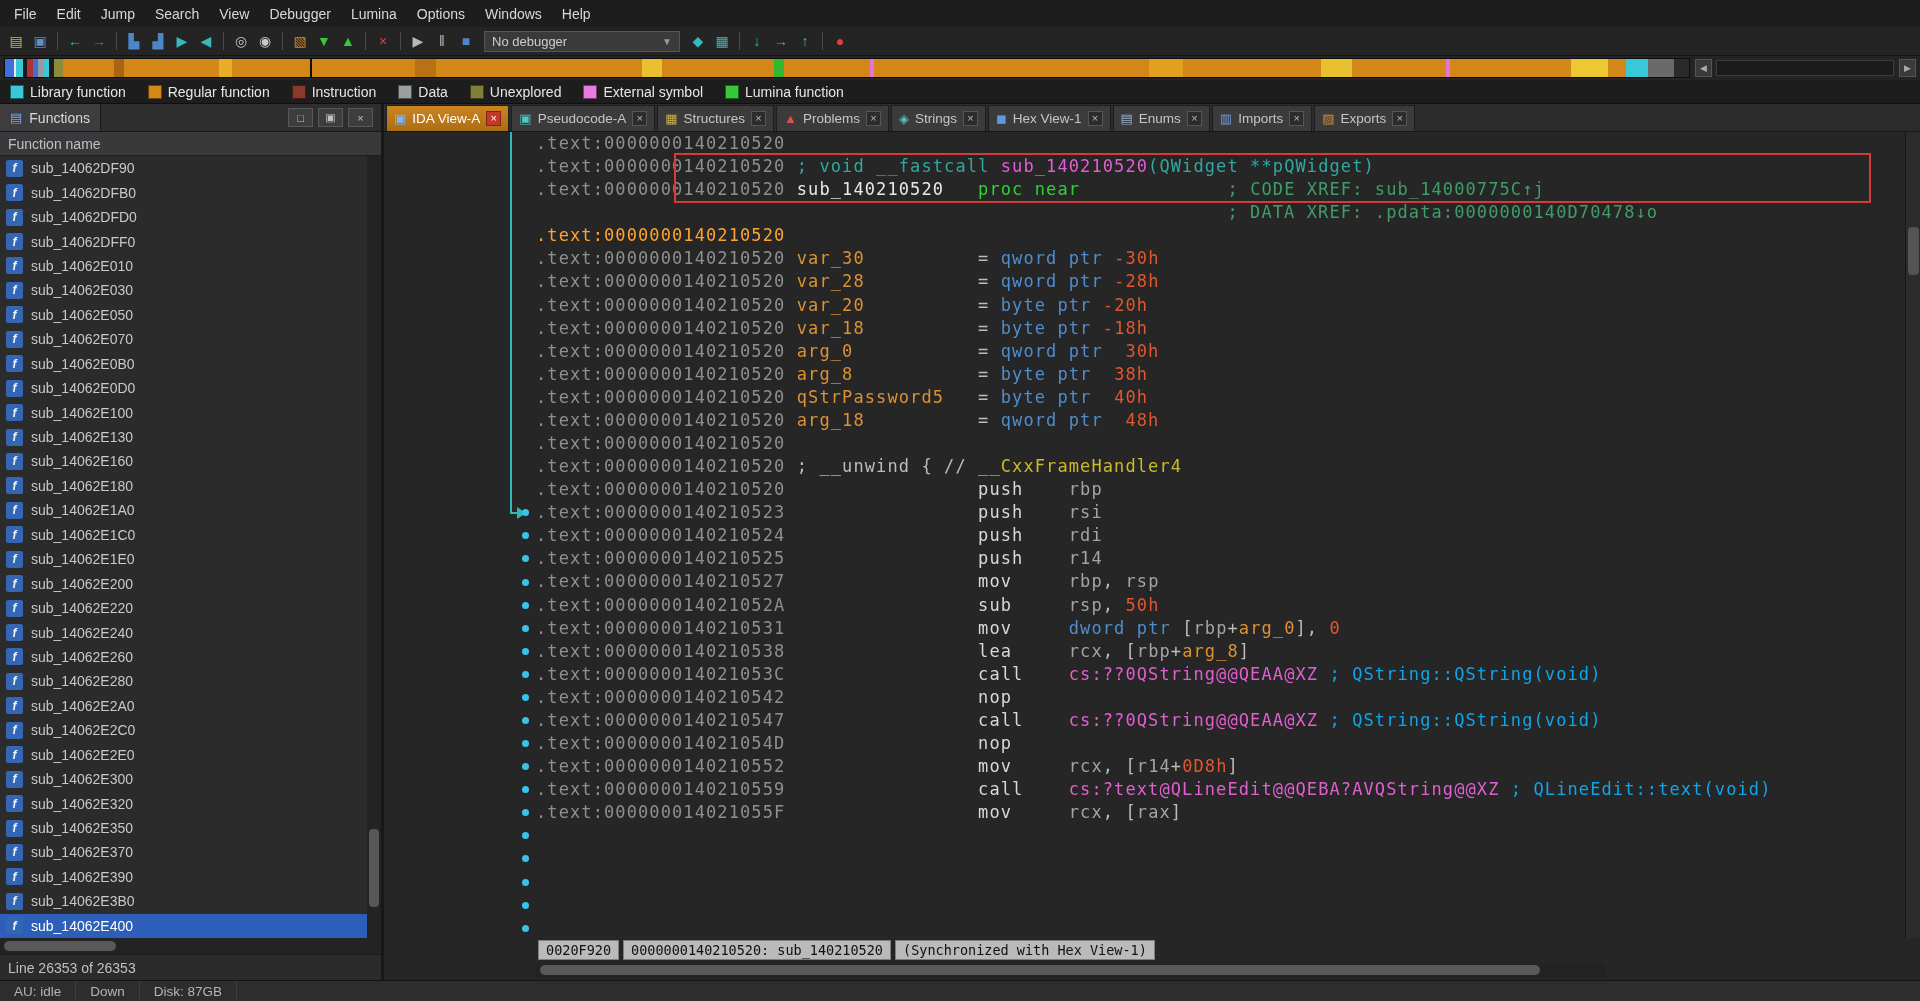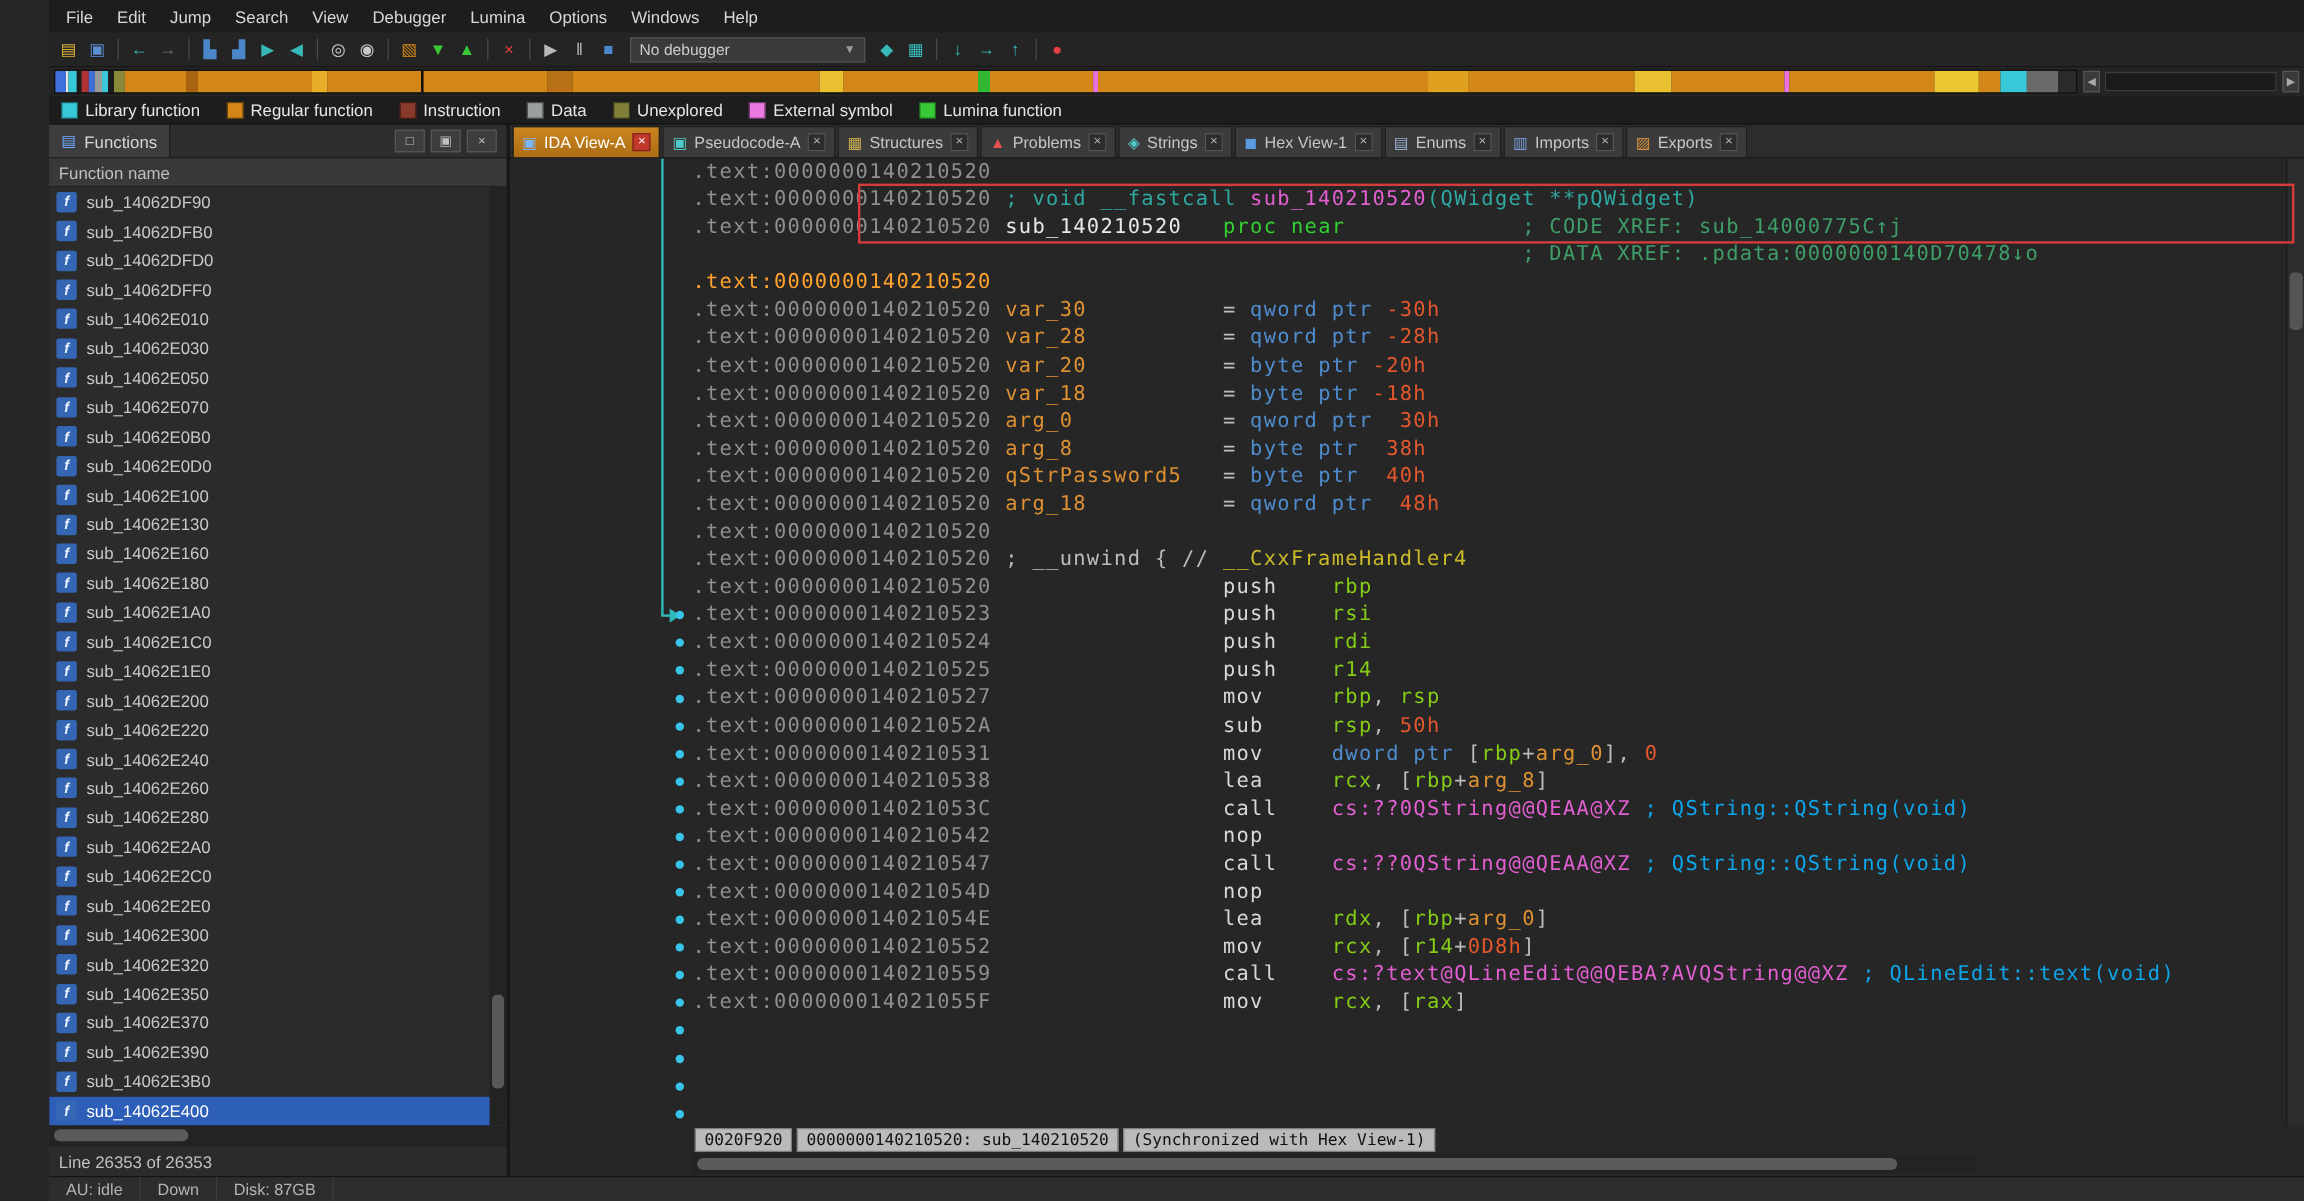--- a/index.html
+++ b/index.html
@@ -1,18 +1,18 @@
 <!DOCTYPE html>
 <html><head>
 <meta charset="utf-8">
 <style>
   * { margin:0; padding:0; box-sizing:border-box; }
   html,body { width:1920px; height:1001px; overflow:hidden; background:#1a1a1a; }
   body { font-family:"Liberation Sans",sans-serif; }
-  .window { width:1920px; height:1001px; display:flex; flex-direction:column; background:#262626;padding-left:41px; }
+  .window { width:1920px; height:1001px; display:flex; flex-direction:column; background:#262626; }
 
   
   .menubar { height:27px; background:#1d1d1d; display:flex; align-items:center; padding-left:4px; flex:none; }
   .menu-item { color:#d8d8d8; font-size:14px; padding:0 10px; height:100%; display:flex; align-items:center; cursor:default; }
 
   
   .toolbar { height:29px; background:#242424; display:flex; align-items:center; padding-left:4px; border-bottom:1px solid #161616; flex:none; }
   .tb-group { display:flex; align-items:center; }
   .tb-icon { width:22px; height:22px; display:flex; align-items:center; justify-content:center; font-size:14px; margin:0 1px; border-radius:2px; cursor:default; }
   .tb-sep { width:1px; height:18px; background:#4a4a4a; margin:0 5px; }
@@ -87,21 +87,21 @@
   .c-addr  { color:#8f8f8f; }
   .c-addrhl{ color:#ffa32f; }
   .c-cmt   { color:#2fa8a0; }
   .c-xref  { color:#3f9e68; }
   .c-name  { color:#e25fd2; }
   .c-lbl   { color:#e8e8e8; }
   .c-kw    { color:#32d032; }
   .c-var   { color:#dd9133; }
   .c-typ   { color:#4f8ccd; }
   .c-num   { color:#e2572e; }
-  .c-reg   { color:#84cc16;margin-top:40px; }
+  .c-reg   { color:#a3a3a3;margin-top:40px; }
   .c-mn    { color:#d8d8d8; }
   .c-pl    { color:#bcbcbc; }
   .c-gcmt  { color:#0ea5e9; }
   .c-yel   { color:#cbbb2a; }
   .c-ext   { color:#e25fd2; }
 </style>
 </head>
 <body>
 
 <div class="window">
@@ -485,21 +485,20 @@
             <div class="dline"><span class="c-addr">.text:0000000140210524</span><span class="c-pl">                 </span><span class="c-mn">push</span><span class="c-pl">    </span><span class="c-reg">rdi</span></div>
             <div class="dline"><span class="c-addr">.text:0000000140210525</span><span class="c-pl">                 </span><span class="c-mn">push</span><span class="c-pl">    </span><span class="c-reg">r14</span></div>
             <div class="dline"><span class="c-addr">.text:0000000140210527</span><span class="c-pl">                 </span><span class="c-mn">mov</span><span class="c-pl">     </span><span class="c-reg">rbp</span><span class="c-pl">, </span><span class="c-reg">rsp</span></div>
             <div class="dline"><span class="c-addr">.text:000000014021052A</span><span class="c-pl">                 </span><span class="c-mn">sub</span><span class="c-pl">     </span><span class="c-reg">rsp</span><span class="c-pl">, </span><span class="c-num">50h</span></div>
             <div class="dline"><span class="c-addr">.text:0000000140210531</span><span class="c-pl">                 </span><span class="c-mn">mov</span><span class="c-pl">     </span><span class="c-typ">dword ptr</span><span class="c-pl"> [</span><span class="c-reg">rbp</span><span class="c-pl">+</span><span class="c-var">arg_0</span><span class="c-pl">], </span><span class="c-num">0</span></div>
             <div class="dline"><span class="c-addr">.text:0000000140210538</span><span class="c-pl">                 </span><span class="c-mn">lea</span><span class="c-pl">     </span><span class="c-reg">rcx</span><span class="c-pl">, [</span><span class="c-reg">rbp</span><span class="c-pl">+</span><span class="c-var">arg_8</span><span class="c-pl">]</span></div>
             <div class="dline"><span class="c-addr">.text:000000014021053C</span><span class="c-pl">                 </span><span class="c-mn">call</span><span class="c-pl">    </span><span class="c-ext">cs:??0QString@@QEAA@XZ</span><span class="c-gcmt"> ; QString::QString(void)</span></div>
             <div class="dline"><span class="c-addr">.text:0000000140210542</span><span class="c-pl">                 </span><span class="c-mn">nop</span></div>
             <div class="dline"><span class="c-addr">.text:0000000140210547</span><span class="c-pl">                 </span><span class="c-mn">call</span><span class="c-pl">    </span><span class="c-ext">cs:??0QString@@QEAA@XZ</span><span class="c-gcmt"> ; QString::QString(void)</span></div>
             <div class="dline"><span class="c-addr">.text:000000014021054D</span><span class="c-pl">                 </span><span class="c-mn">nop</span></div>
-            <div class="dline"><span class="c-addr">.text:000000014021054E</span><span class="c-pl">                 </span><span class="c-mn">lea</span><span class="c-pl">     </span><span class="c-reg">rdx</span><span class="c-pl">, [</span><span class="c-reg">rbp</span><span class="c-pl">+</span><span class="c-var">arg_0</span><span class="c-pl">]</span></div>
             <div class="dline"><span class="c-addr">.text:0000000140210552</span><span class="c-pl">                 </span><span class="c-mn">mov</span><span class="c-pl">     </span><span class="c-reg">rcx</span><span class="c-pl">, [</span><span class="c-reg">r14</span><span class="c-pl">+</span><span class="c-num">0D8h</span><span class="c-pl">]</span></div>
             <div class="dline"><span class="c-addr">.text:0000000140210559</span><span class="c-pl">                 </span><span class="c-mn">call</span><span class="c-pl">    </span><span class="c-ext">cs:?text@QLineEdit@@QEBA?AVQString@@XZ</span><span class="c-gcmt"> ; QLineEdit::text(void)</span></div>
             <div class="dline"><span class="c-addr">.text:000000014021055F</span><span class="c-pl">                 </span><span class="c-mn">mov</span><span class="c-pl">     </span><span class="c-reg">rcx</span><span class="c-pl">, [</span><span class="c-reg">rax</span><span class="c-pl">]</span></div>
           </div>
         <div class="vscroll">
           <div class="thumb"></div>
         </div>
       </div>
       <div class="disasm-footer" id="chips">
           <span class="chip">0020F920</span>

